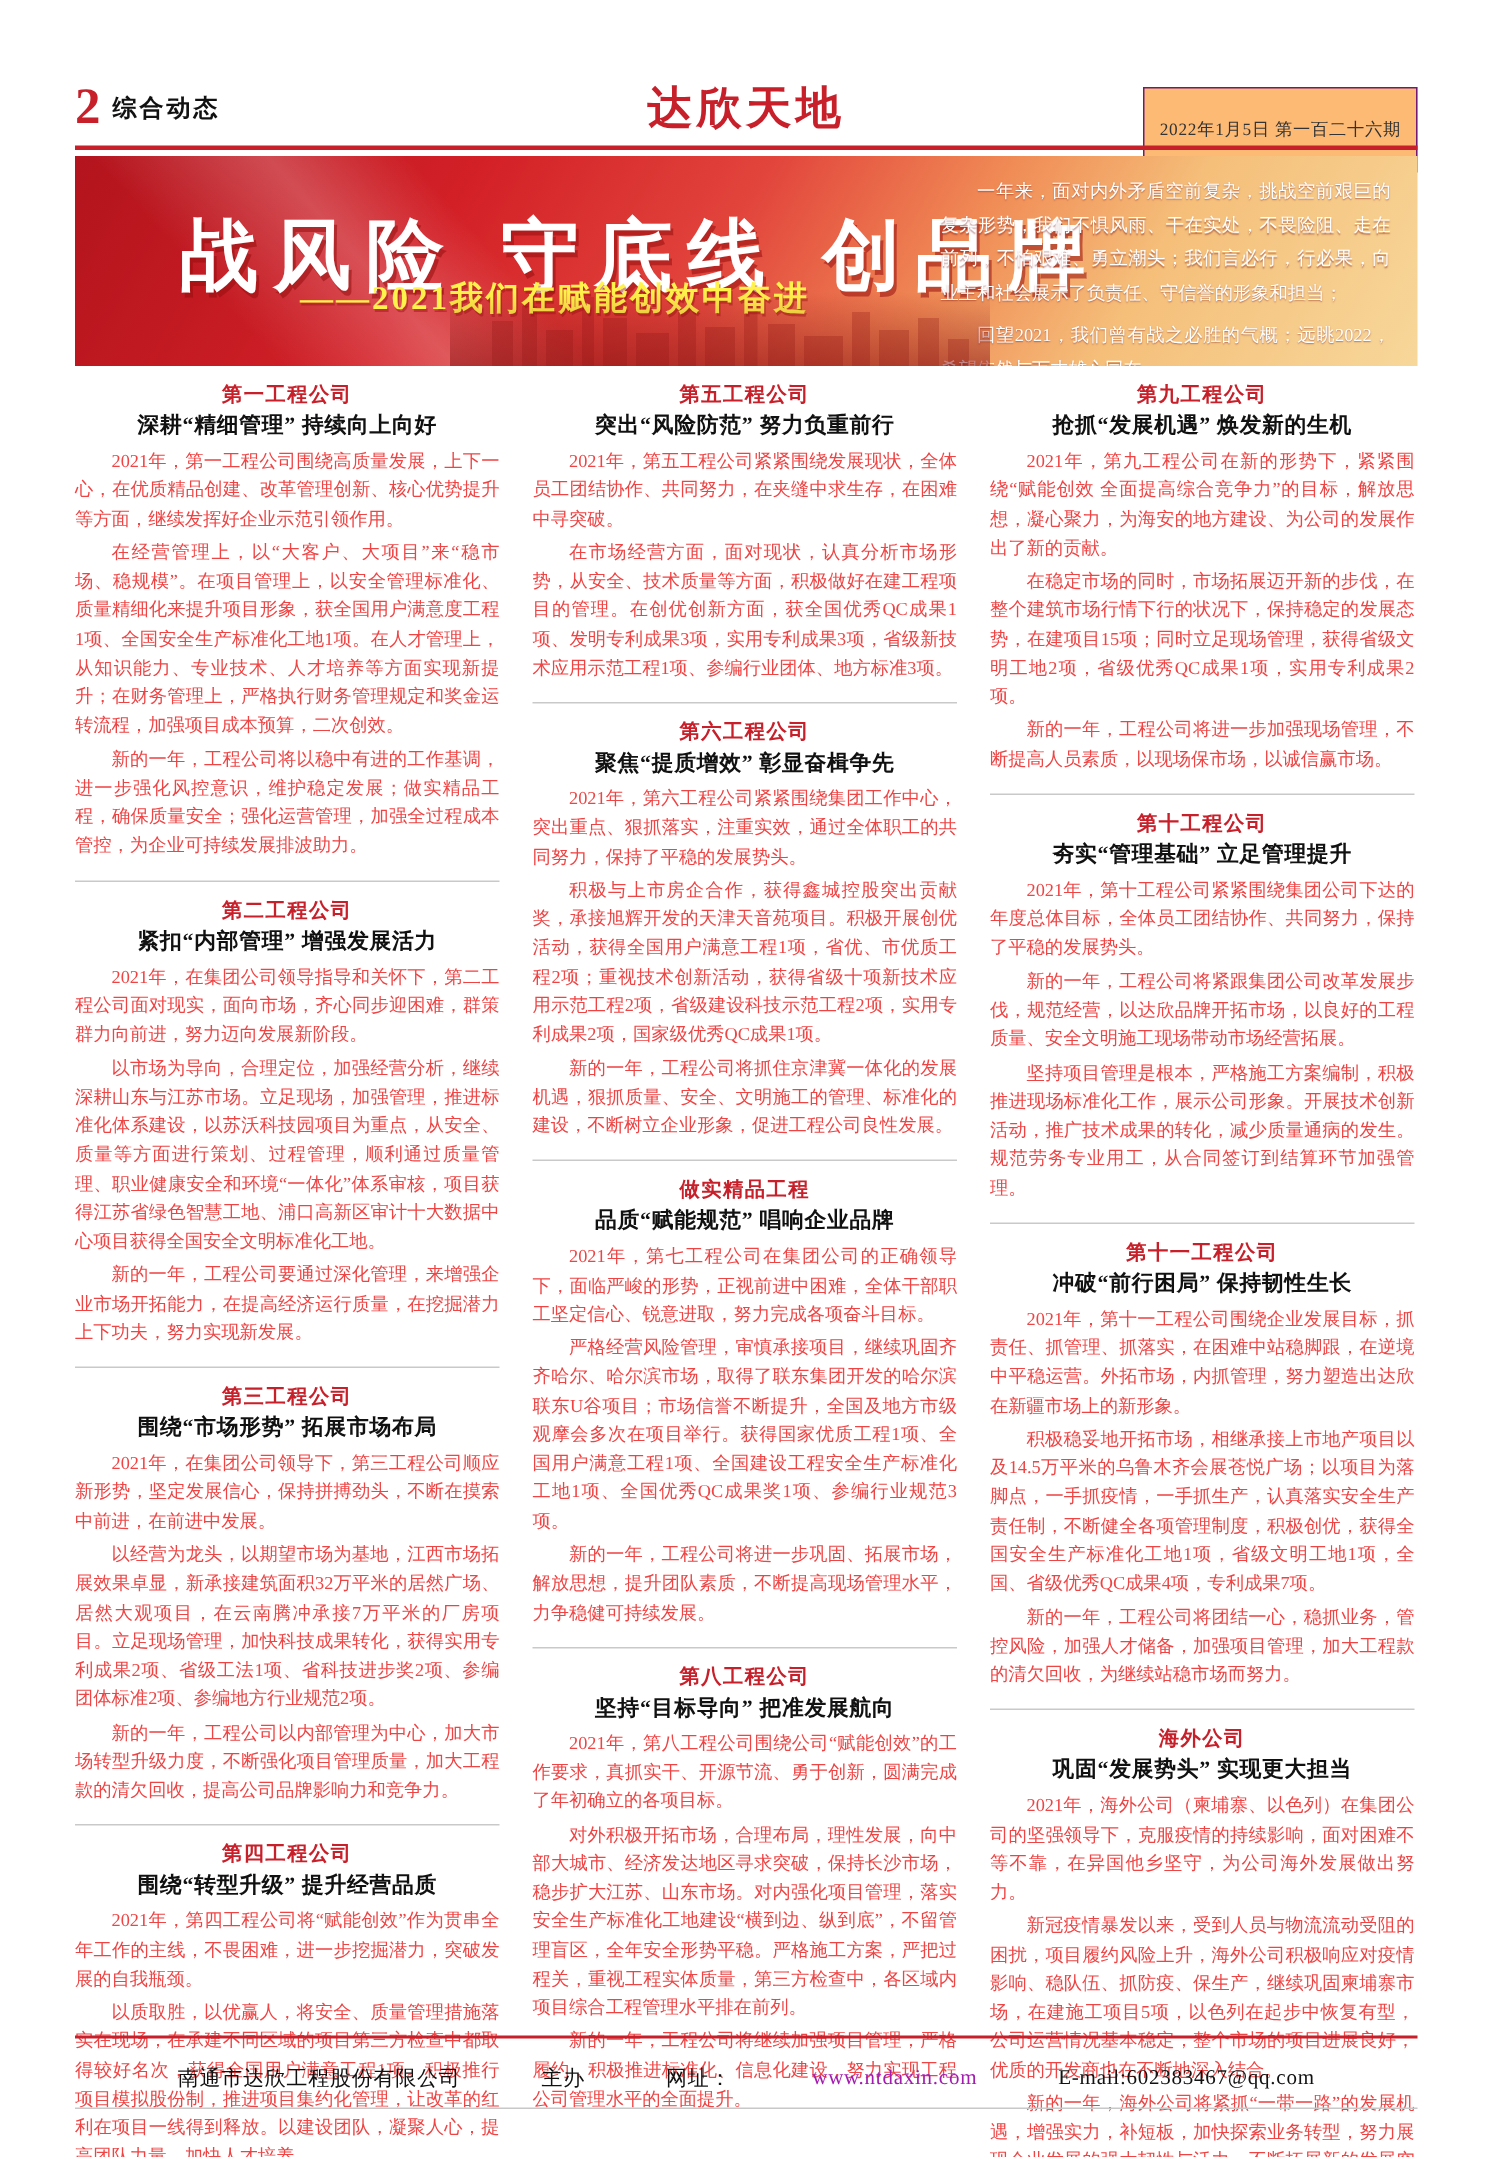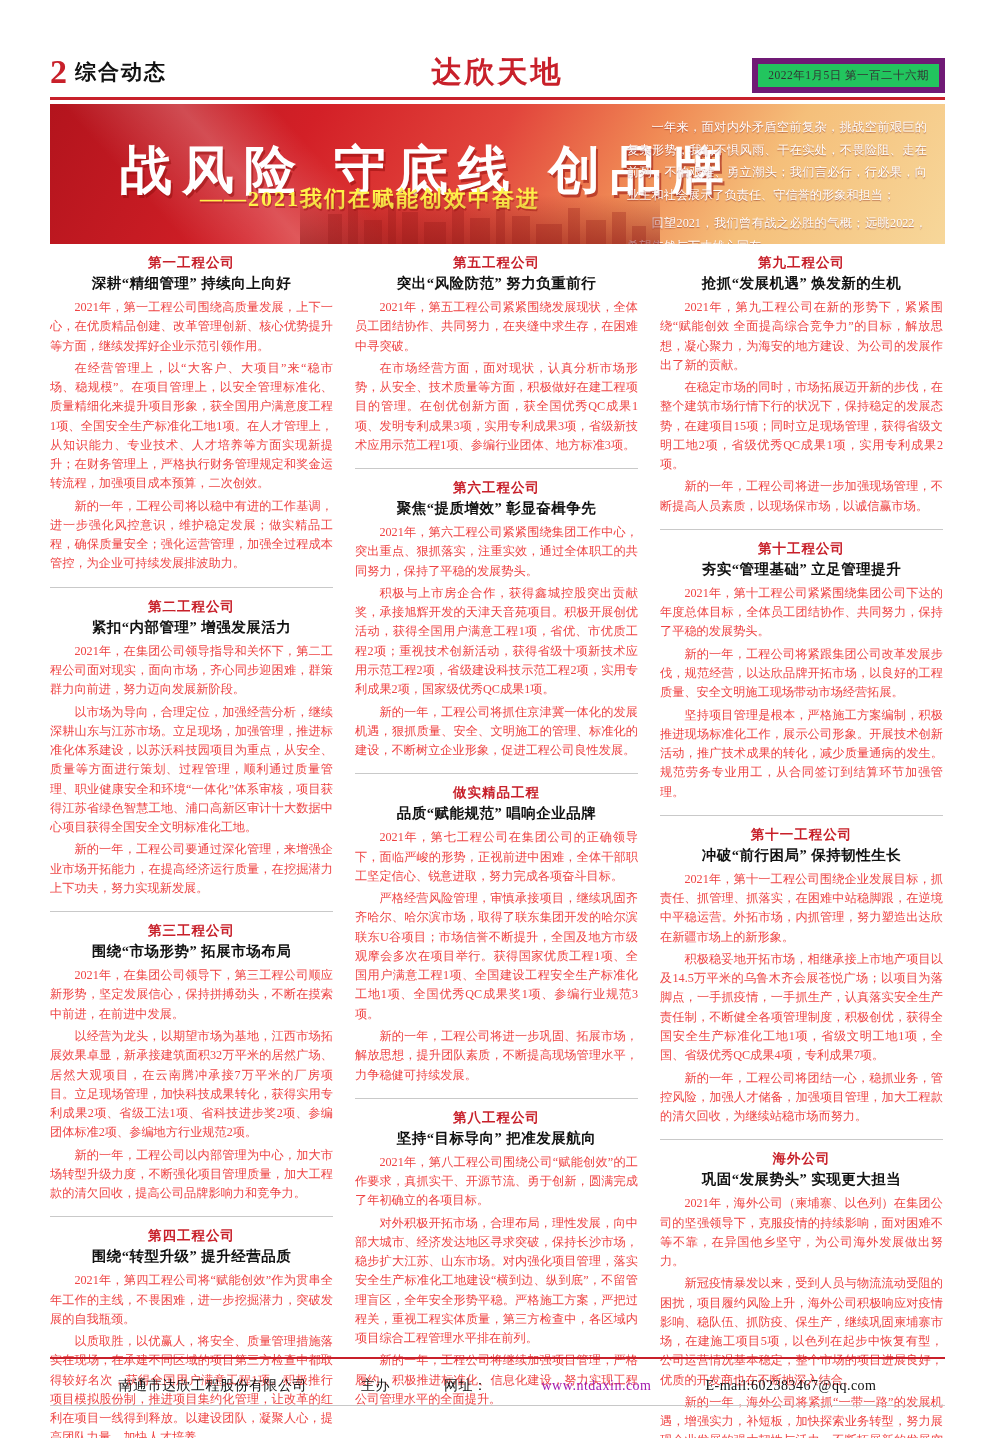--- a/index.html
+++ b/index.html
@@ -19,32 +19,32 @@
   .masthead{
     position:absolute;left:50px;top:48px;width:895px;height:48px;
     display:flex;align-items:center;
   }
   .page-num{
     font-family:"Liberation Serif", serif;
     font-size:34px;font-weight:bold;color:#c8202a;line-height:1;
     margin-right:8px;
   }
   .section-title{
-    font-size:21px;font-weight:bold;letter-spacing:2px;color:#111;
+    font-size:16px;font-weight:bold;letter-spacing:2px;color:#111;
   }
   .paper-name{
     position:absolute;left:50%;transform:translateX(-50%);
     font-size:30px;font-weight:bold;color:#c8202a;letter-spacing:3px;
     font-family:"DejaVu Serif", serif;
     white-space:nowrap;
   }
   .issue-box{
     position:absolute;right:0;top:10px;
-    border:6px solid #701a75;background:#22c55e;
-    font-size:11.5px;color:#333;padding:4px 10px;letter-spacing:.5px;
+    border:1px solid #701a75;background:#fdba74;
+    font-size:11.5px;color:#333;padding:20px 10px;letter-spacing:.5px;
     white-space:nowrap;
   }
   .rule-red{
     position:absolute;left:50px;top:97px;width:895px;height:3px;background:#c8202a;
   }
   
   .banner{
     position:absolute;left:50px;top:104px;width:895px;height:140px;
     background:linear-gradient(120deg,#b3141d 0%,#d32027 28%,#e2453c 48%,#f08a55 64%,#f5bf7a 78%,#f7d79a 100%);
     overflow:hidden;

